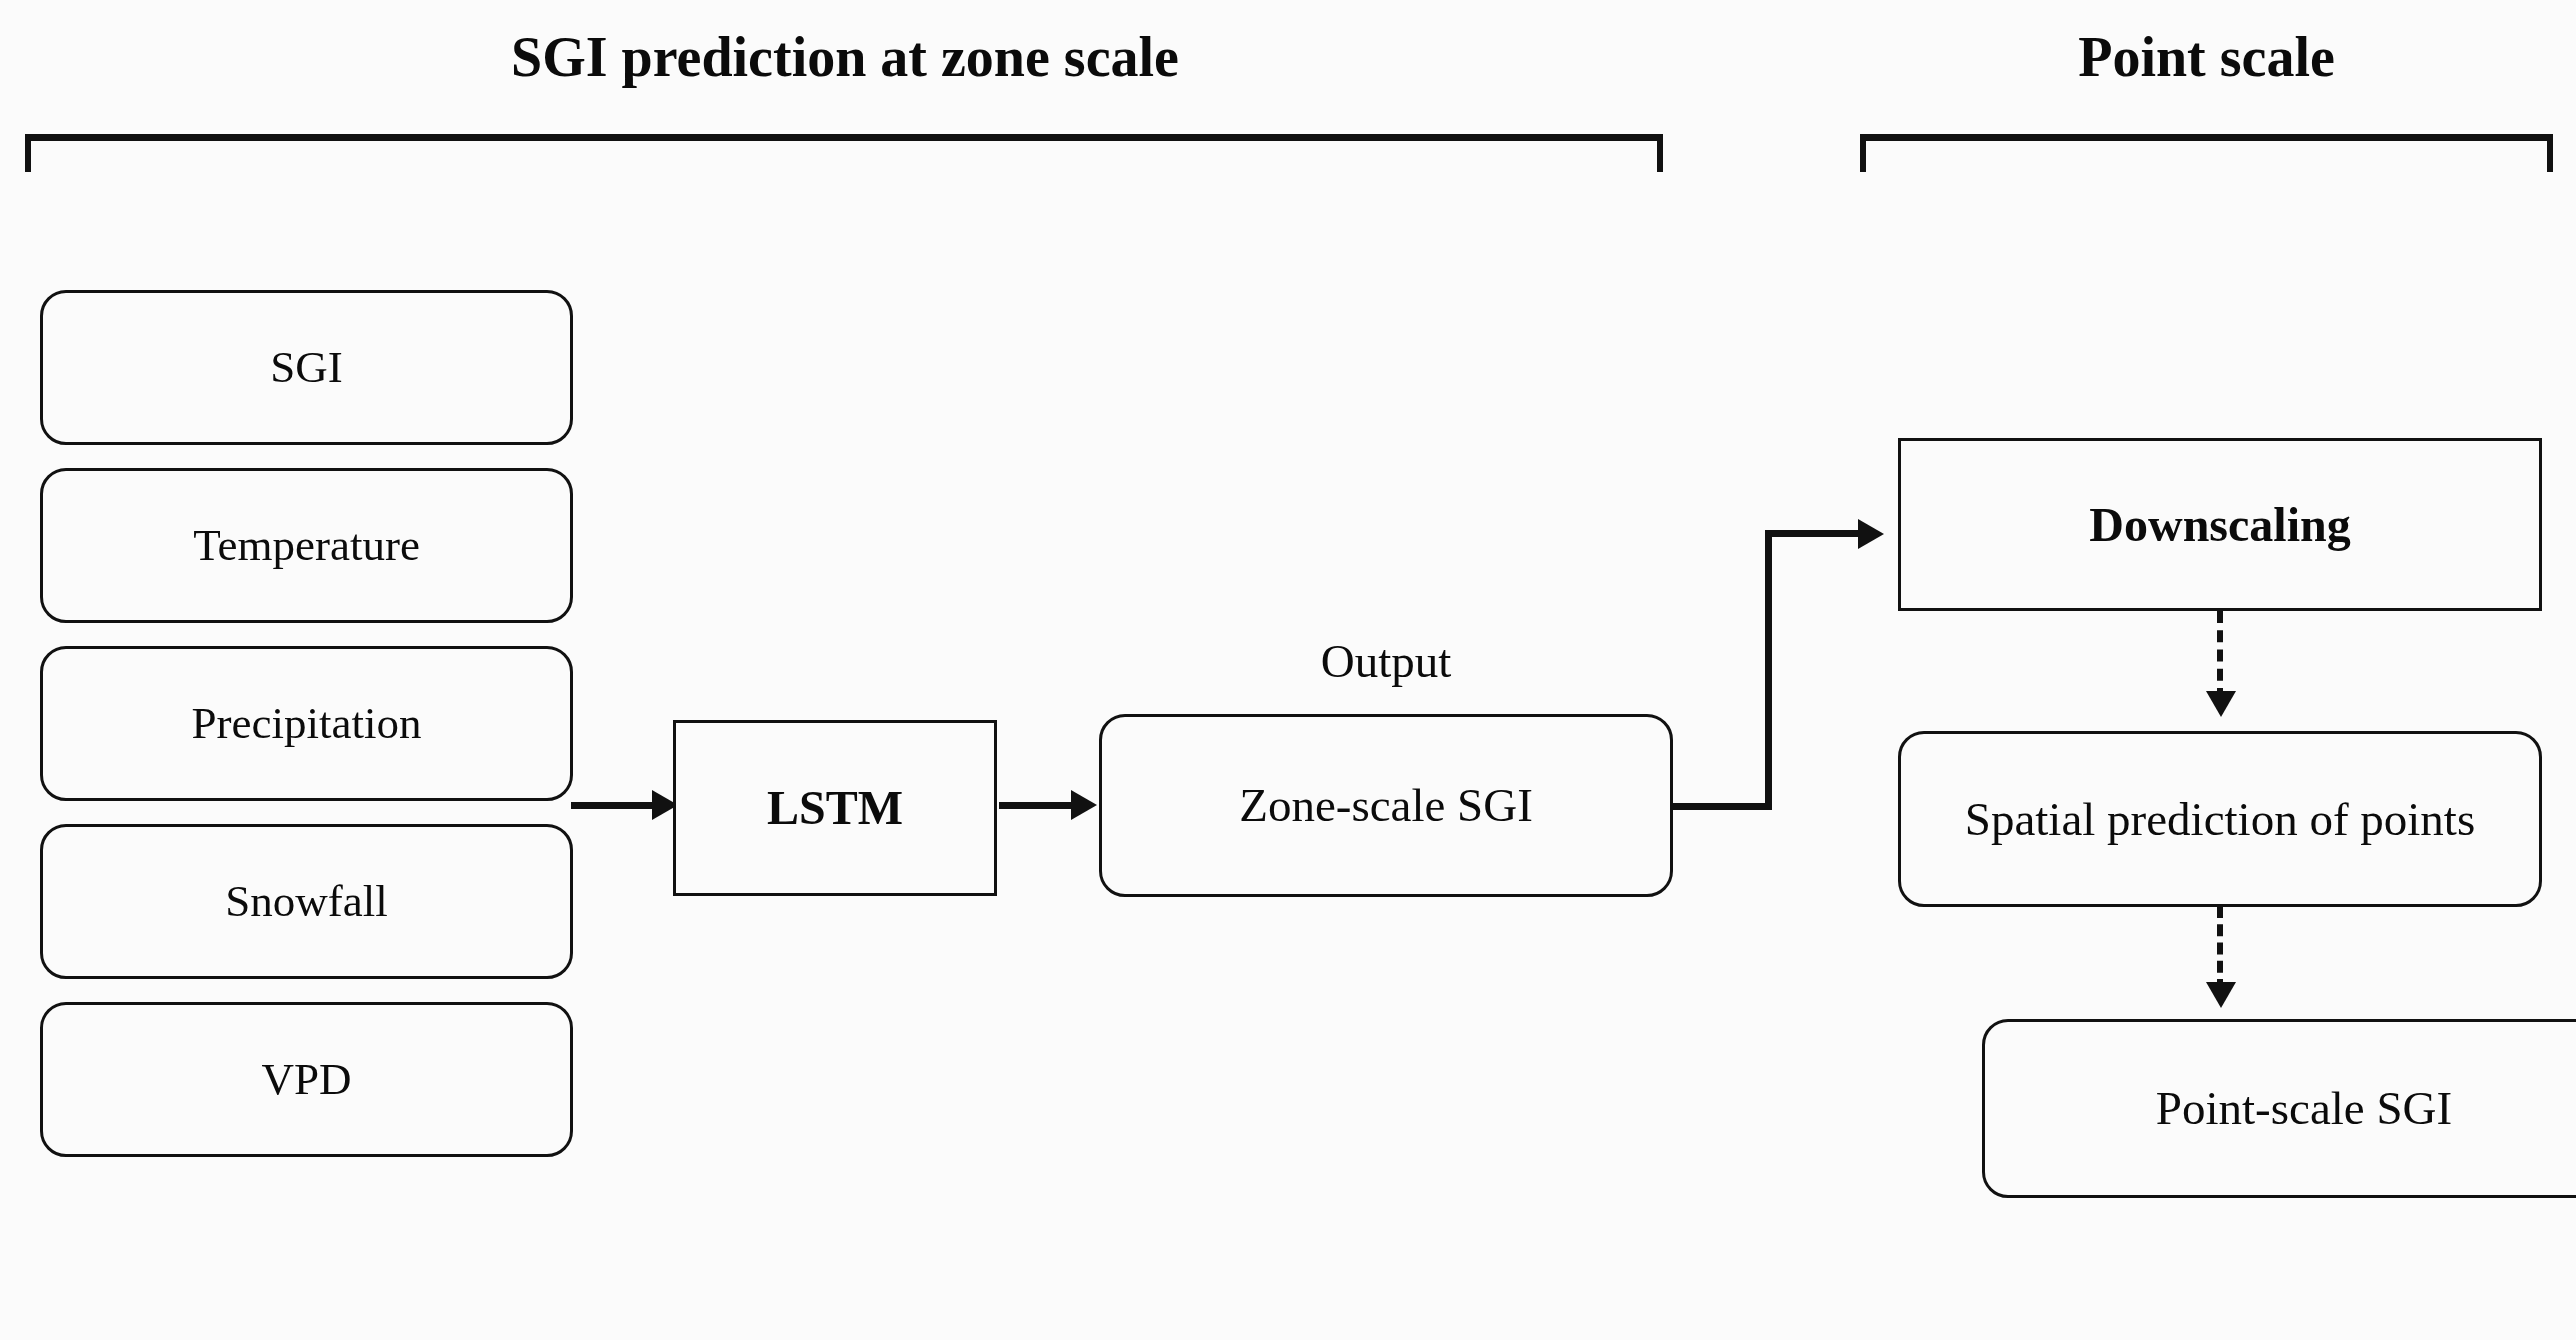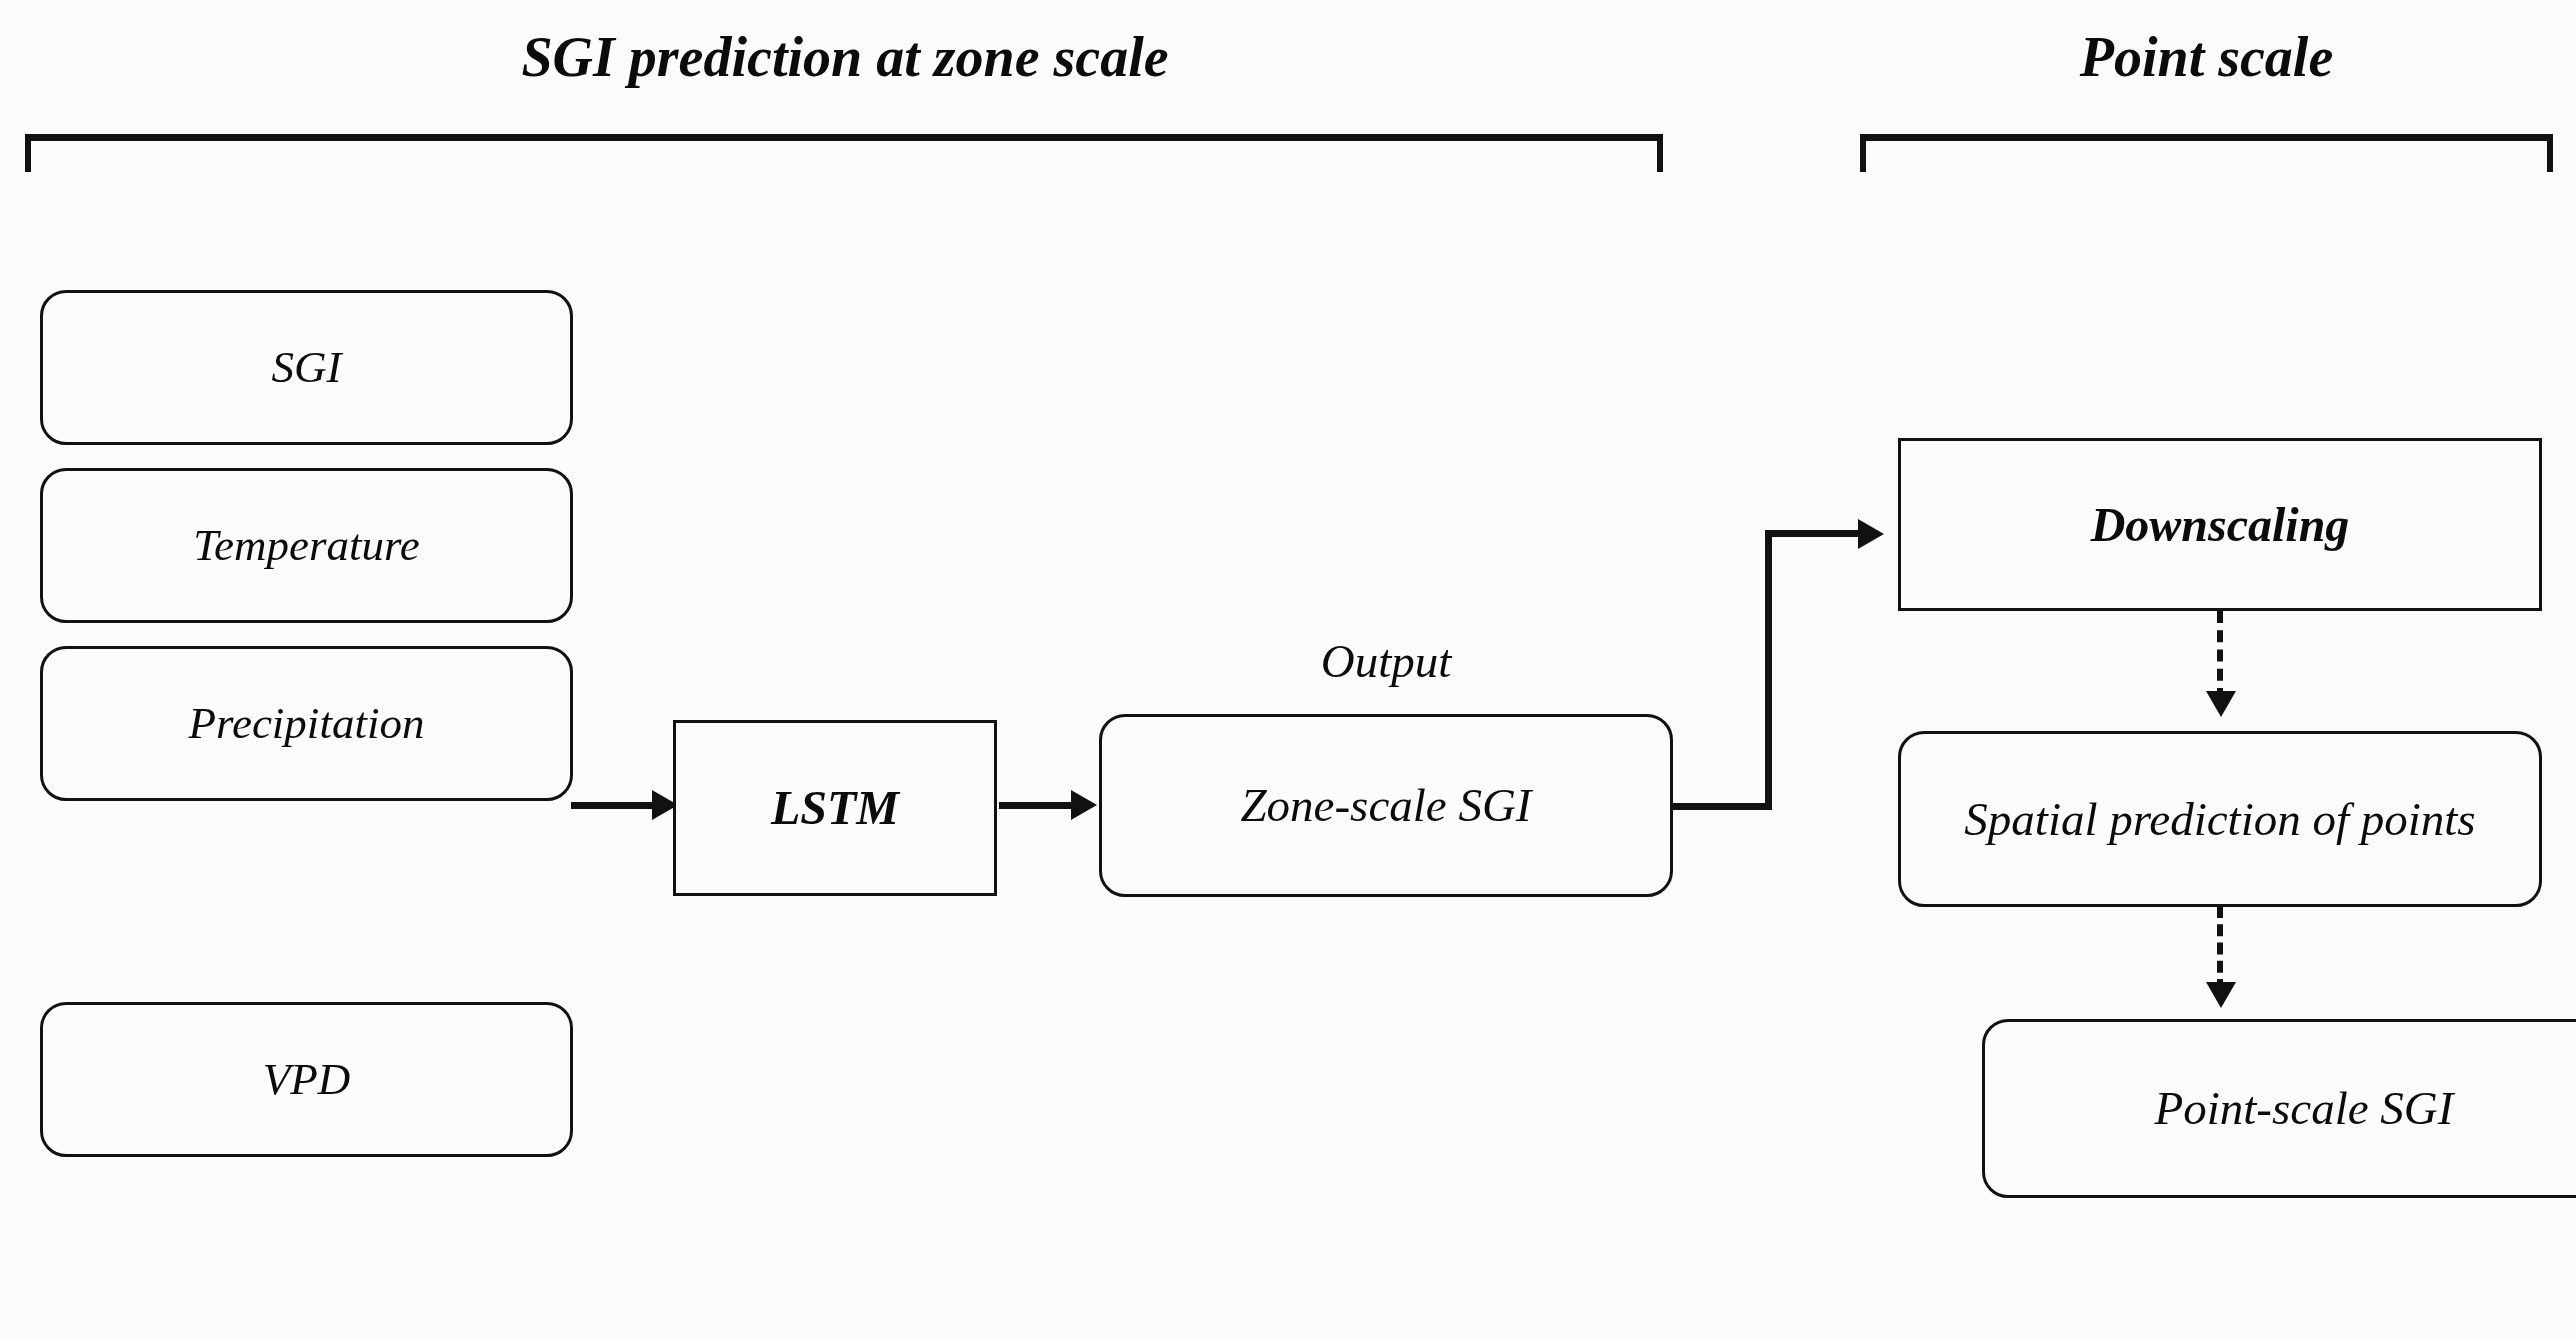--- a/index.html
+++ b/index.html
@@ -7,21 +7,20 @@
   body{
     background:#ffffff;
     font-family:"Liberation Serif","DejaVu Serif",serif;
   }
   #canvas{
     position:relative;
     width:2576px;
     height:1340px;
     background:#fbfbfb;
     overflow:hidden;
-    font-style:italic;
   }
   
   .section-title{
     position:absolute;
     font-weight:bold;
     color:#0b0b0b;
     white-space:nowrap;
     text-align:center;
     line-height:1;
   }
@@ -151,20 +150,21 @@
   <div class="bracket" id="bracket-point">
     <div class="bar"></div>
     <div class="tick l"></div>
     <div class="tick r"></div>
   </div>
 
 
   <div class="node round in-box" id="in-0">SGI</div>
   <div class="node round in-box" id="in-1">Temperature</div>
   <div class="node round in-box" id="in-2">Precipitation</div>
+  <div class="node round in-box" id="in-3">Snowfall</div>
   <div class="node round in-box" id="in-4">VPD</div>
 
   <div class="seg h" id="arr1-line"></div>
   <div class="arrowhead right" id="arr1-head"></div>
 
   <div class="node sharp bold" id="node-lstm">LSTM</div>
 
   <div class="seg h" id="arr2-line"></div>
   <div class="arrowhead right" id="arr2-head"></div>
 

